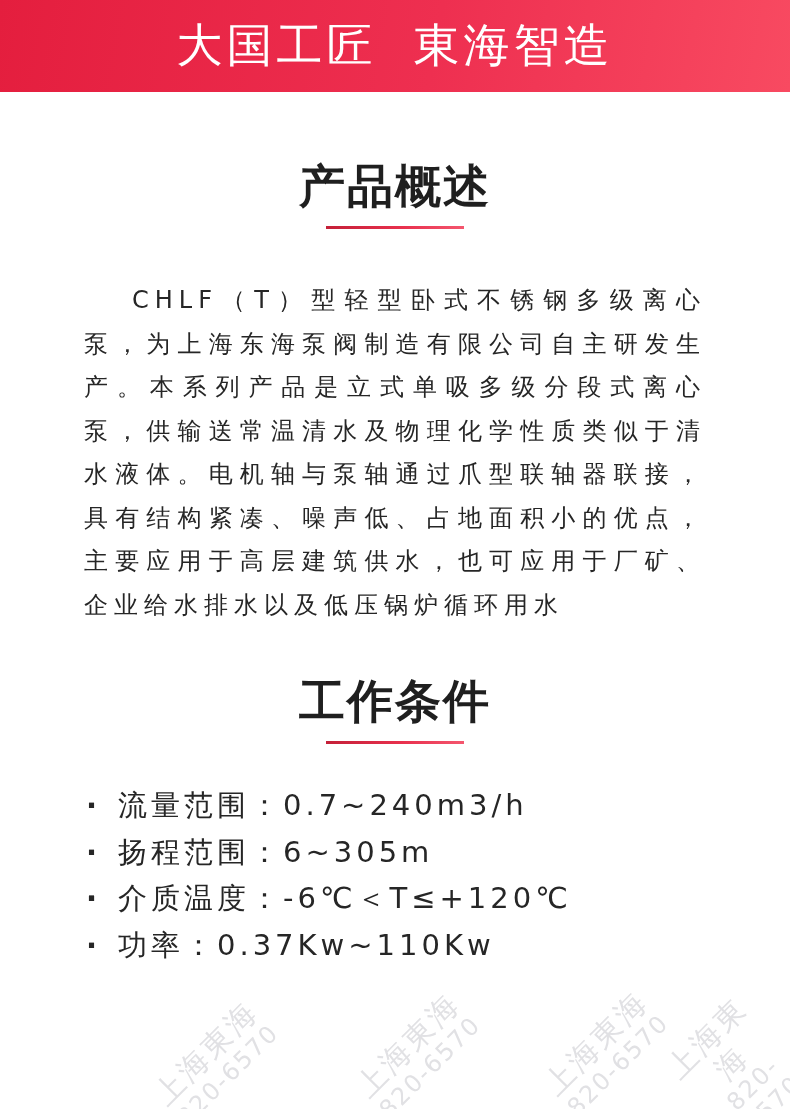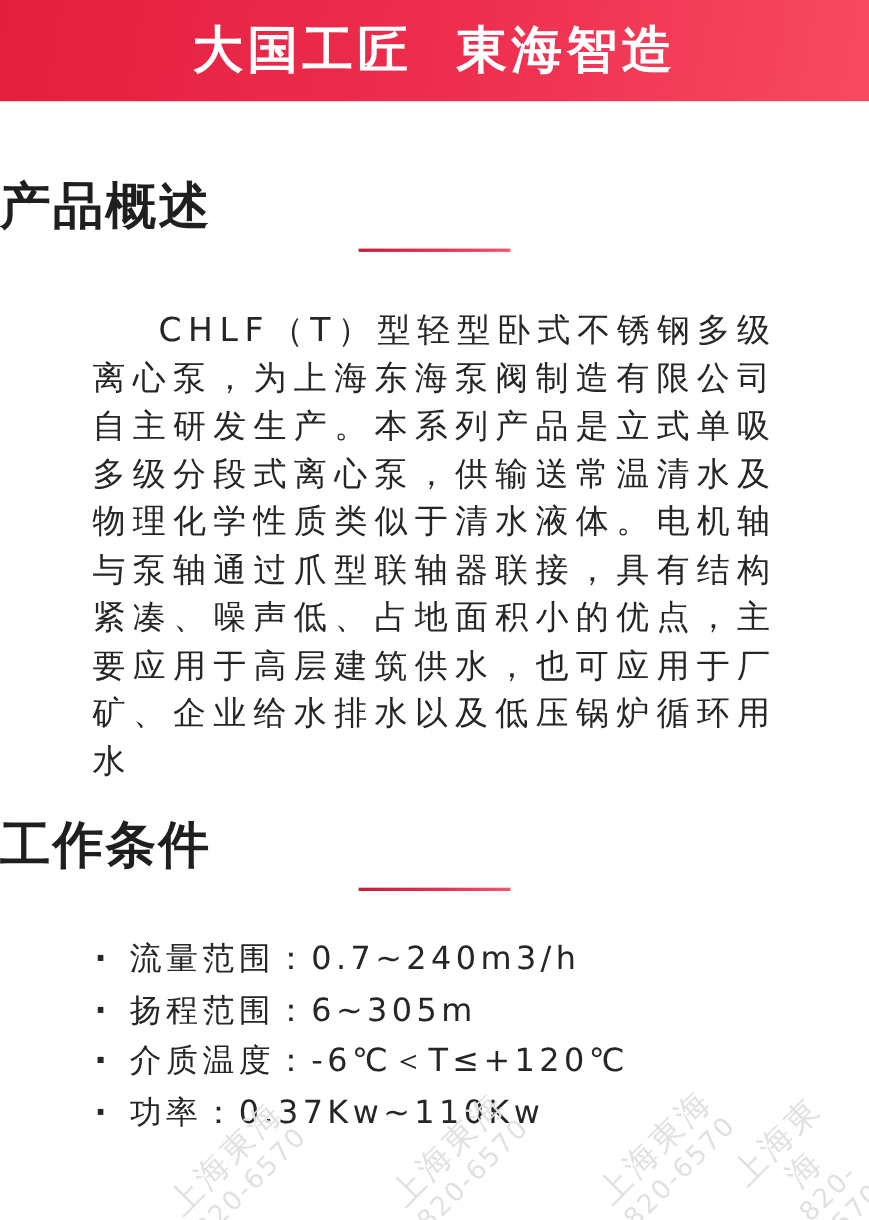--- a/index.html
+++ b/index.html
@@ -16,48 +16,49 @@
   .banner {
     height: 92px;
     background: linear-gradient(100deg, #e41e3e 0%, #ee2f50 55%, #f84a61 100%);
     display: flex;
     align-items: center;
     justify-content: center;
   }
   .banner-title {
     color: #ffffff;
     font-size: 46px;
-    font-weight: 700;
+    font-weight: 400;
     letter-spacing: 4px;
     white-space: pre;
   }
 
   
   .section-title {
     margin: 0;
-    text-align: left;
+    text-align: center;
     font-size: 46px;
     font-weight: 700;
     color: #1f1f1f;
     letter-spacing: 2px;
     line-height: 1;
+    font-family: Liberation Serif, serif;
   }
   .title-overview { margin-top: 72px; }
-  .title-conditions { margin-top: 31px; }
+  .title-conditions { margin-top: 52px; }
   .title-underline {
     width: 138px;
     height: 3px;
     margin: 16px auto 0 auto;
     background: linear-gradient(90deg, #c42038 0%, #e8304d 55%, #f4566e 100%);
   }
 
   
   .overview-paragraph {
     margin: 50px 84px 0 84px;
-    font-size: 30px;
+    font-size: 24px;
     line-height: 43.5px;
     letter-spacing: 6px;
     color: #262626;
     text-align: justify;
     text-justify: inter-character;
     text-indent: 2em;
   }
 
   
   .conditions-list {

